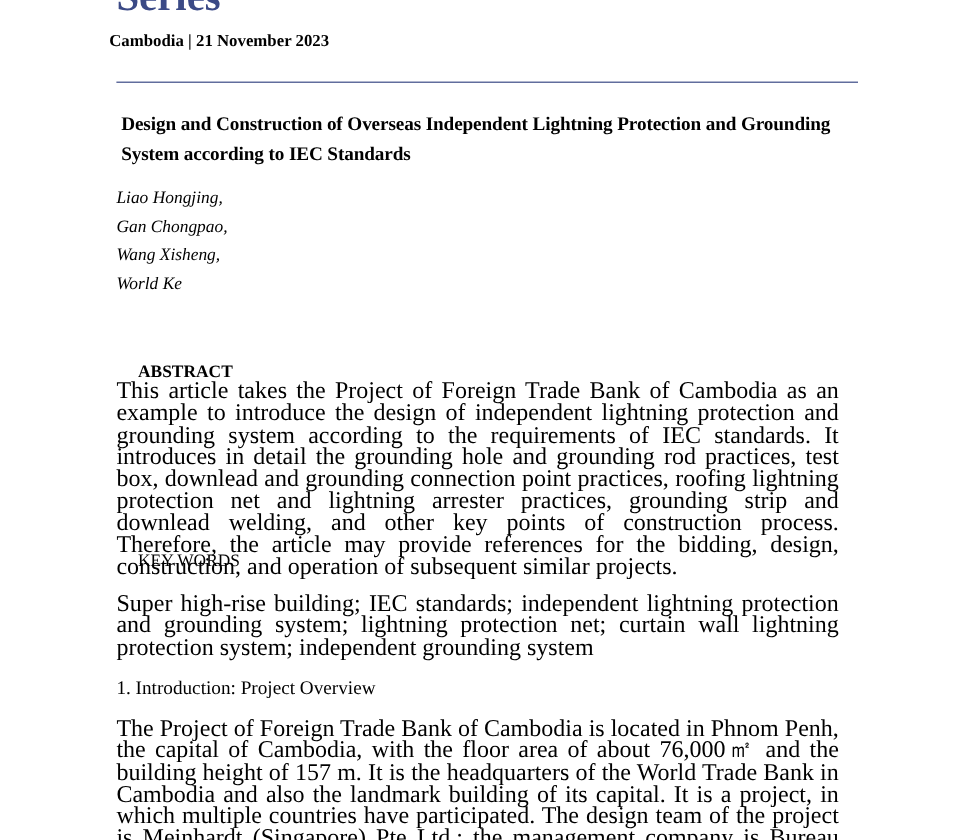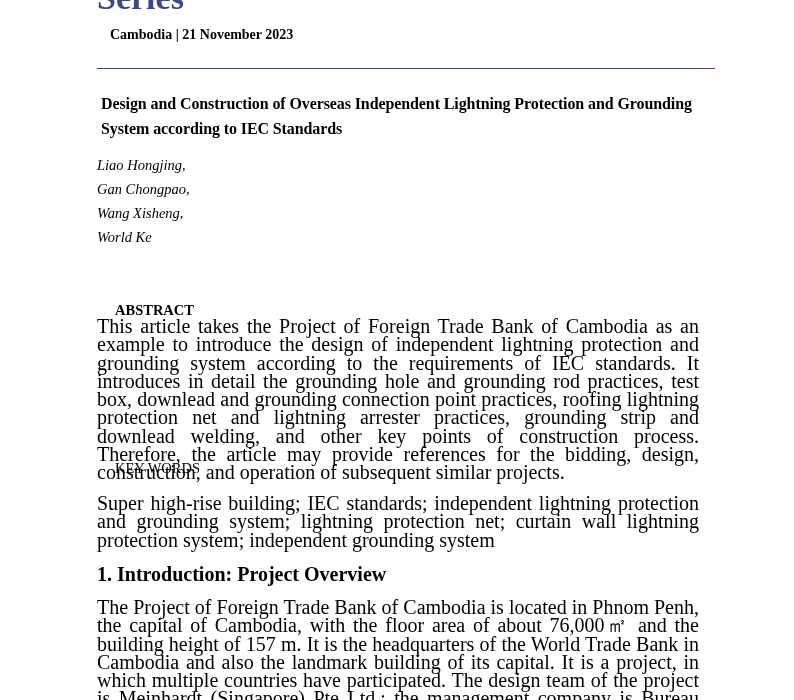--- a/index.html
+++ b/index.html
@@ -20,21 +20,21 @@
       left: 97px;
       top: -20px;
       font-size: 34px;
       font-weight: bold;
       color: #3b4a86;
       line-height: 36px;
       margin: 0;
     }
     .meta-line {
       position: absolute;
-      left: 110px;
+      left: 91px;
       top: 26px;
       font-size: 14px;
       font-weight: bold;
       line-height: 18px;
       margin: 0;
     }
     .rule {
       position: absolute;
       left: 97px;
       top: 68px;
@@ -68,22 +68,22 @@
       position: absolute;
       left: 97px;
       font-size: 14.5px;
       font-weight: bold;
       margin: 18px;
       line-height: 18px;
     }
     .section-heading {
       position: absolute;
       left: 97px;
-      font-size: 20px;
-      font-weight: bold;
+      font-size: 16px;
+      font-weight: normal;
       margin: 0;
       line-height: 18px;
     }
     .para {
       position: absolute;
       left: 97px;
       width: 602px;
       font-size: 20px;
       line-height: 18.3px;
       text-align: justify;

